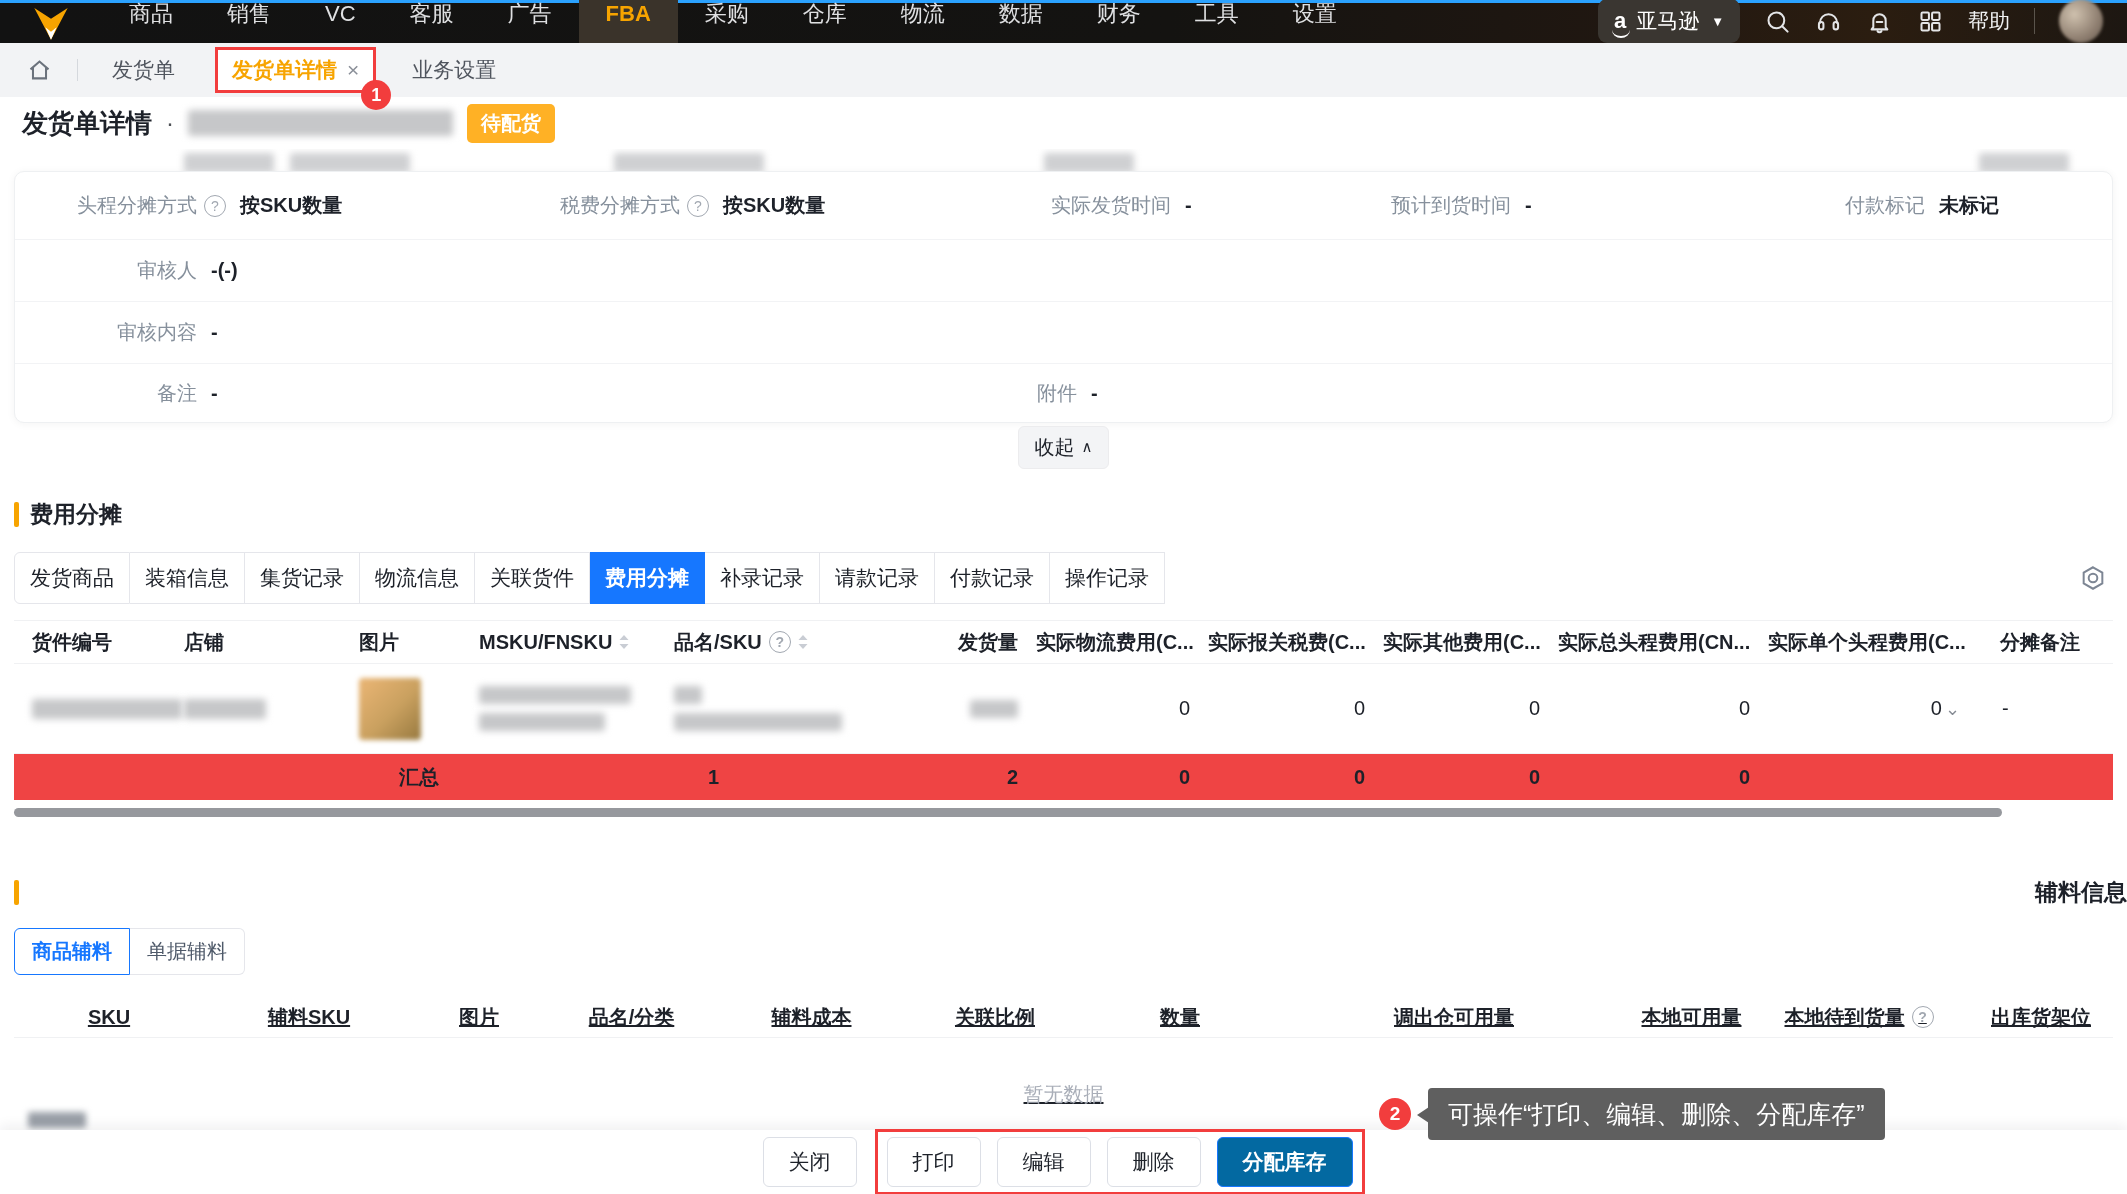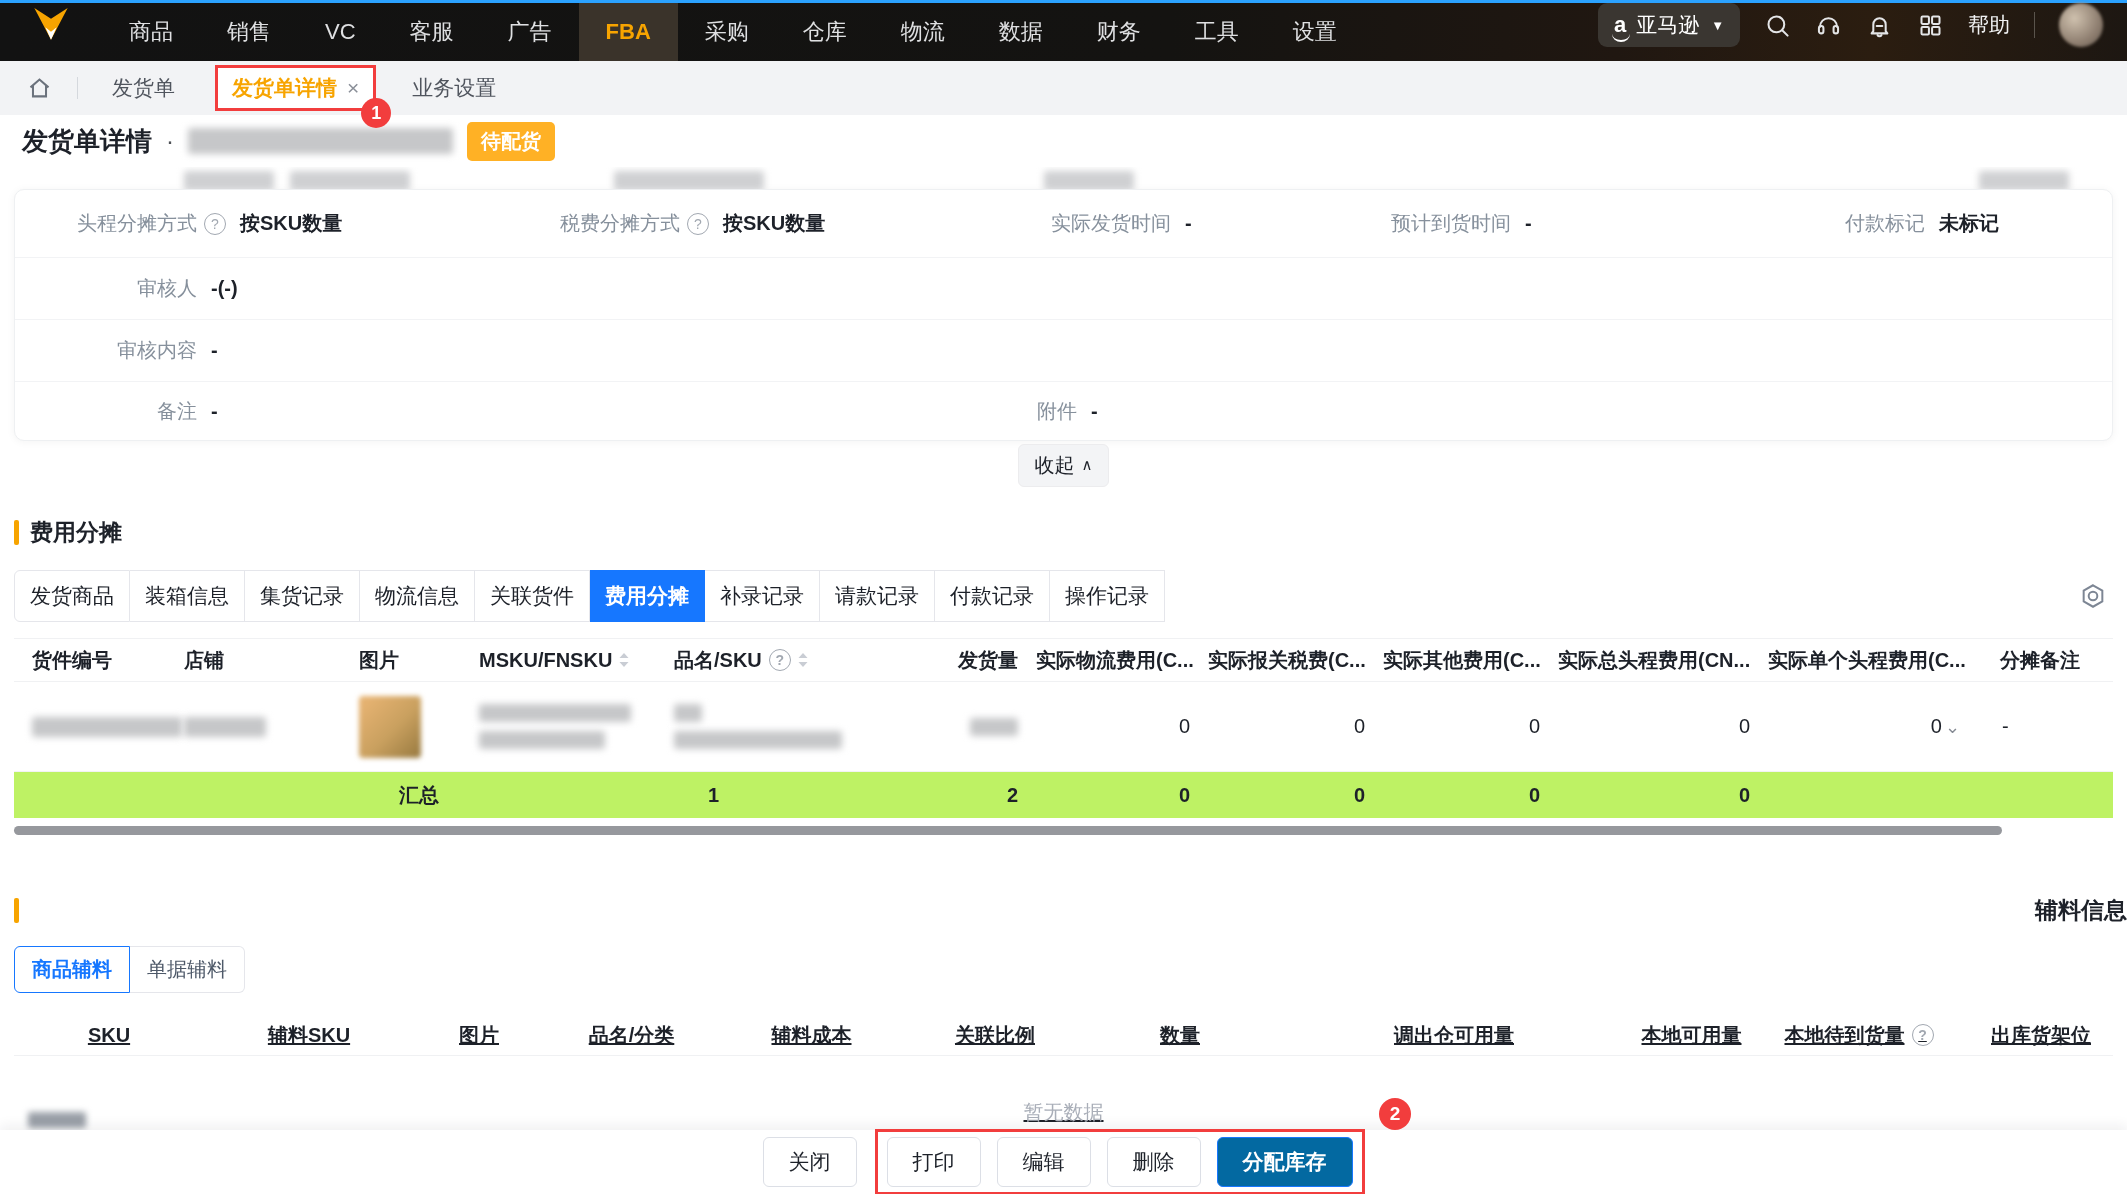--- a/index.html
+++ b/index.html
@@ -5,21 +5,21 @@
   * { box-sizing: border-box; margin: 0; padding: 0; }
   html,body { width:2127px; height:1194px; }
   body {
     position: relative; overflow: hidden; background:#fff;
     font-family:"Liberation Sans","DejaVu Sans",sans-serif; color:#1d2129;
   }
   
   .topline { height:3px; background:#2ba2ff; }
   
   .navbar {
-    height:58px; display:flex; align-items:flex-start; padding:0 24px;
+    height:40px; display:flex; align-items:flex-end; padding:0 24px;
     background:linear-gradient(90deg,#121212 0%,#141311 55%,#201711 76%,#2b1d10 88%,#1d1712 100%);
   }
   .logo { width:42px; height:40px; margin:0 30px 0 6px; flex:none; }
   .nav-item { padding:0 27px; height:58px; display:flex; align-items:center;
     font-size:22px; color:#dfe0e2; cursor:pointer; white-space:nowrap; }
   .nav-item.active { background:#3a332a; color:#f7a400; font-weight:700; }
   .nav-right { margin-left:auto; display:flex; align-items:center; gap:24px; }
   .mk-pill { display:flex; align-items:center; gap:10px; background:#3a3631;
     border-radius:9px; padding:8px 16px; cursor:pointer; }
   .mk-a { color:#fff; font-weight:700; font-size:22px; line-height:1; position:relative; }
@@ -99,21 +99,21 @@
   .hc.first { padding-left:18px; }
   .num { justify-content:flex-end; text-align:right; padding-right:6px; }
   .sort-ic { margin-left:5px; flex:none; }
   .t1-data { height:90px; border-bottom:1px solid #f2f3f5; font-size:20px; }
   .cell { display:flex; align-items:center; }
   .cell.first { padding-left:18px; }
   .stack { display:flex; flex-direction:column; gap:9px; }
   .thumb { width:62px; height:62px; border-radius:4px; filter:blur(2.5px);
     background:linear-gradient(135deg,#e5b271 10%,#c9a05f 55%,#97793f); }
   .chev-dn { color:#868b94; font-size:18px; margin-left:3px; }
-  .t1-summary { height:46px; background:#bef264; font-size:20px; font-weight:700; }
+  .t1-summary { height:46px; background:#ef4444; font-size:20px; font-weight:700; }
   .hscroll { margin:8px 14px 0; height:9px; position:relative; }
   .hscroll .thumb-bar { position:absolute; left:0; top:0; height:9px; width:1988px;
     background:#96989d; border-radius:5px; cursor:grab; }
   
   .ptabs { display:flex; margin:20px 14px 0; }
   .ptab { padding:0 17px; height:47px; line-height:45px; font-size:20px; color:#4e5969;
     background:#fff; border:1px solid #e5e6eb; cursor:pointer; }
   .ptab:first-child { border-radius:6px 0 0 6px; }
   .ptab:last-child { border-radius:0 6px 6px 0; border-left:none; }
   .ptab.active { border:1px solid #1677ff; color:#1677ff; font-weight:600; }
@@ -506,13 +506,14 @@
 
 <div class="footer">
   <button class="btn">关闭</button>
   <div class="anno-group">
     <button class="btn">打印</button>
     <button class="btn">编辑</button>
     <button class="btn">删除</button>
     <button class="btn primary">分配库存</button>
   </div>
   <div class="anno-badge badge2">2</div>
+  <div class="tooltip2">可操作“打印、编辑、删除、分配库存”</div>
 </div>
 
 </body></html>

